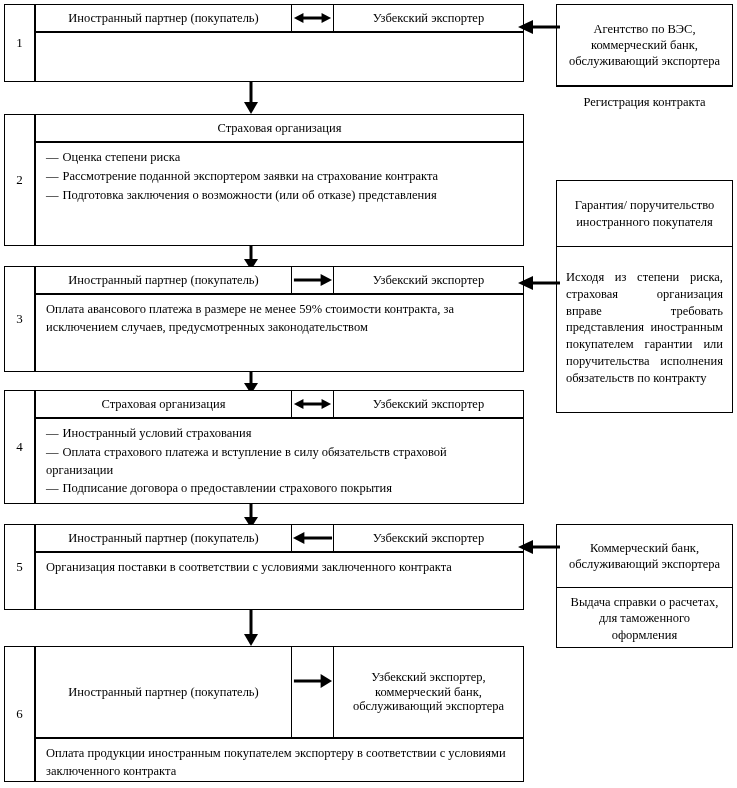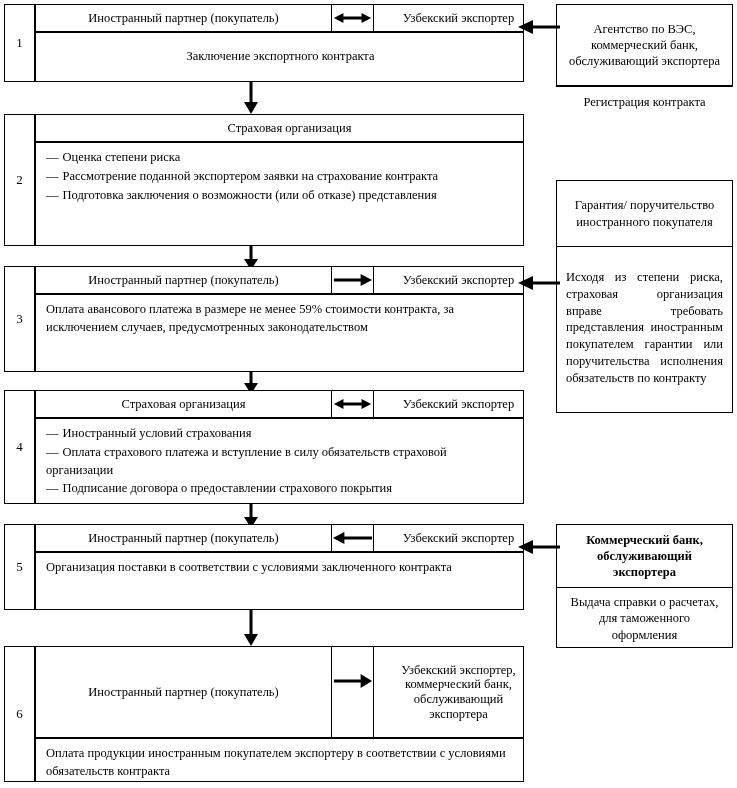--- a/index.html
+++ b/index.html
@@ -53,21 +53,20 @@
   }
   .head-cell {
     display: flex;
     align-items: center;
     justify-content: center;
     text-align: center;
     font-size: 12.5px;
     line-height: 1.18;
     padding: 3px 4px;
     box-sizing: border-box;
-    margin-left: 20px;
   }
   .head-left   { flex: 0 0 255px; }
   .head-arrow  { flex: 0 0 43px; border-left: 1.5px solid #000; border-right: 1.5px solid #000; position: relative; }
   .head-right  { flex: 1 1 auto; }
   .head-full   { flex: 1 1 auto; }
 
   .step-desc {
     flex: 1 1 auto;
     font-size: 12.5px;
     line-height: 1.42;
@@ -128,21 +127,20 @@
         <div class="head-cell head-left">Иностранный партнер (покупатель)</div>
         <div class="head-cell head-arrow">
           <svg class="arrow-svg" viewBox="0 0 43 26" preserveAspectRatio="none" aria-hidden="true">
             <line x1="9" y1="13" x2="34" y2="13" stroke="#000" stroke-width="3"></line>
             <polygon points="2,13 12,8 12,18" fill="#000"></polygon>
             <polygon points="41,13 31,8 31,18" fill="#000"></polygon>
           </svg>
         </div>
         <div class="head-cell head-right">Узбекский экспортер</div>
       </div>
-      <div class="step-desc centered">Заключение экспортного контракта</div>
     </div>
   </div>
 
   <div class="vconn" style="left:237px; top:82px; width:28px; height:32px;">
     <svg width="28" height="32" viewBox="0 0 28 32" aria-hidden="true">
       <line x1="14" y1="0" x2="14" y2="24" stroke="#000" stroke-width="3"></line>
       <polygon points="14,32 7,20 21,20" fill="#000"></polygon>
     </svg>
   </div>
 
@@ -254,21 +252,21 @@
       <div class="step-head" style="flex:0 0 90px;">
         <div class="head-cell head-left">Иностранный партнер (покупатель)</div>
         <div class="head-cell head-arrow">
           <svg class="arrow-svg" viewBox="0 0 43 90" preserveAspectRatio="none" aria-hidden="true">
             <line x1="2" y1="34" x2="34" y2="34" stroke="#000" stroke-width="3"></line>
             <polygon points="42,34 30,27 30,41" fill="#000"></polygon>
           </svg>
         </div>
         <div class="head-cell head-right">Узбекский экспортер, коммерческий банк, обслуживающий экспортера</div>
       </div>
-      <div class="step-desc">Оплата продукции иностранным покупателем экспортеру в соответствии с условиями обязательств контракта</div>
+      <div class="step-desc">Оплата продукции иностранным покупателем экспортеру в соответствии с условиями заключенного контракта</div>
     </div>
   </div>
 
   <div class="side-box" style="left:556px; top:4px; width:177px; height:83px;">
     <div class="side-cell" style="height:80px; display:flex; align-items:center; justify-content:center;">Агентство по ВЭС, коммерческий банк, обслуживающий экспортера</div>
     <div class="side-cell divider" style="height:33px; display:flex; align-items:center; justify-content:center;">Регистрация контракта</div>
   </div>
 
   <div class="hconn" style="left:516px; top:18px; width:44px; height:18px;">
     <svg width="44" height="18" viewBox="0 0 44 18" aria-hidden="true">
@@ -283,21 +281,21 @@
   </div>
 
   <div class="hconn" style="left:516px; top:274px; width:44px; height:18px;">
     <svg width="44" height="18" viewBox="0 0 44 18" aria-hidden="true">
       <line x1="14" y1="9" x2="44" y2="9" stroke="#000" stroke-width="3"></line>
       <polygon points="2,9 17,2 17,16" fill="#000"></polygon>
     </svg>
   </div>
 
   <div class="side-box" style="left:556px; top:524px; width:177px; height:124px;">
-    <div class="side-cell" style="height:62px; display:flex; align-items:center; justify-content:center;font-weight:bold;">Коммерческий банк, обслуживающий экспортера</div>
+    <div class="side-cell" style="height:62px; display:flex; align-items:center; justify-content:center;">Коммерческий банк, обслуживающий экспортера</div>
     <div class="side-cell divider" style="height:62px; display:flex; align-items:center; justify-content:center;">Выдача справки о расчетах, для таможенного оформления</div>
   </div>
 
   <div class="hconn" style="left:516px; top:538px; width:44px; height:18px;">
     <svg width="44" height="18" viewBox="0 0 44 18" aria-hidden="true">
       <line x1="14" y1="9" x2="44" y2="9" stroke="#000" stroke-width="3"></line>
       <polygon points="2,9 17,2 17,16" fill="#000"></polygon>
     </svg>
   </div>
 

